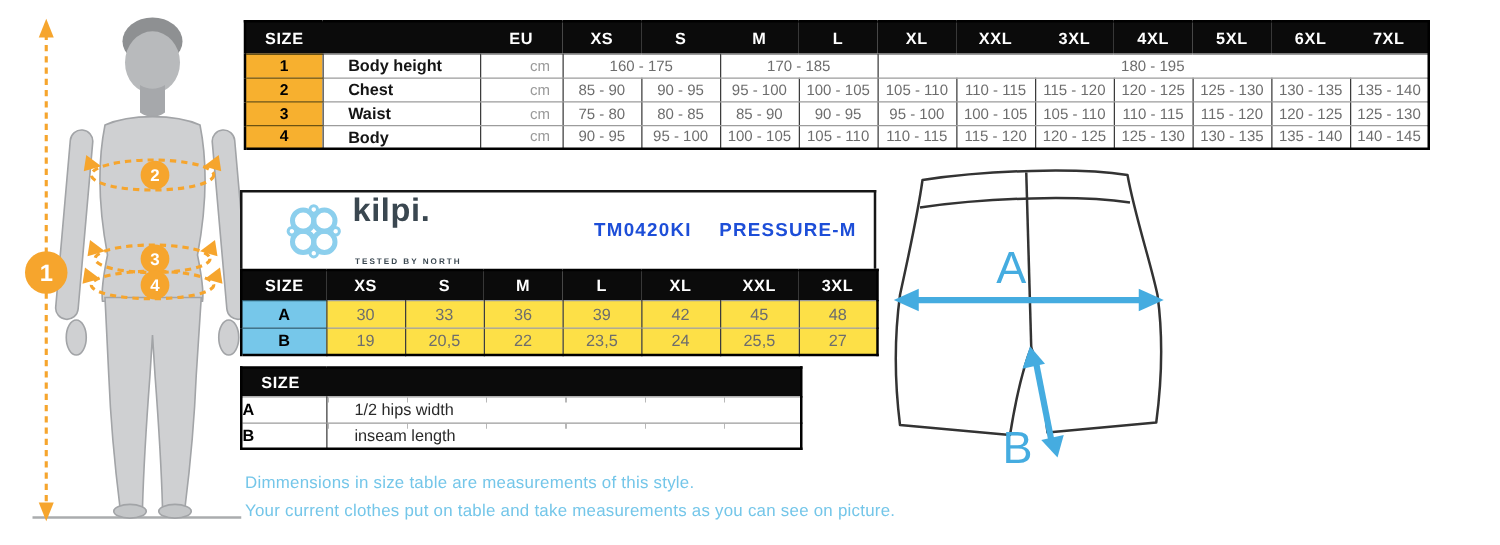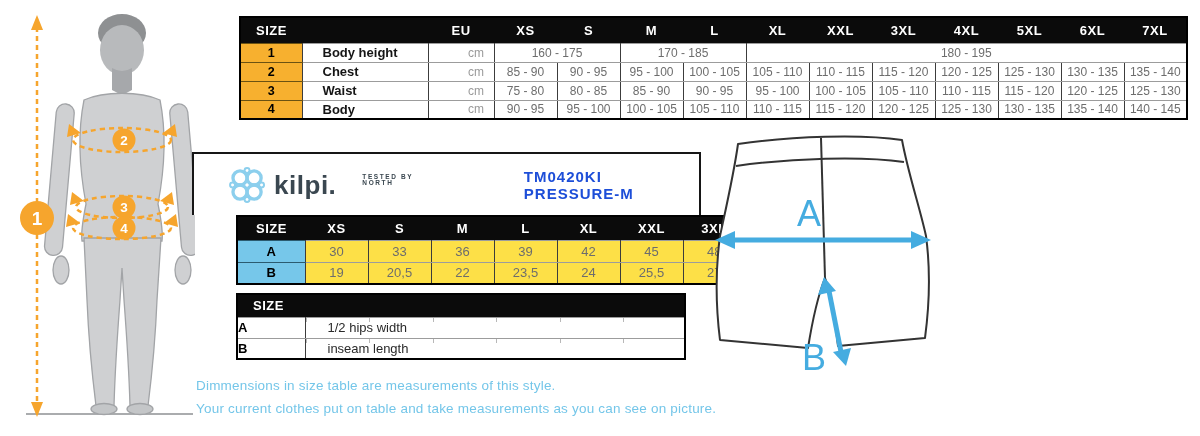--- a/index.html
+++ b/index.html
@@ -4,21 +4,21 @@
 <style>
   * { box-sizing: border-box; }
   html,body { margin:0; padding:0; background:#fff; }
   .canvas {
     position:relative; width:1200px; height:436px; background:#fff;
     font-family:"Liberation Sans", sans-serif; overflow:hidden;
   }
   svg text { font-family:"Liberation Sans", sans-serif; }
 
   
-  table { border-collapse:collapse; table-layout:fixed;margin-left:44px; }
+  table { border-collapse:collapse; table-layout:fixed; }
   .top-table { position:absolute; left:195px; top:16px; width:947px; border:2px solid #000; }
   .top-table th {
     background:#0b0b0b; color:#fff; font-size:13px; font-weight:700;
     height:26px; letter-spacing:.5px; padding:0; text-align:center; border:0;
   }
   .top-table th.th-size { text-align:left; padding-left:15px; }
   .top-table td {
     height:19px; padding:0; text-align:center; font-size:12px; color:#6d6d6d;
     border-left:1px solid #3c3c3c; border-right:1px solid #3c3c3c;
     border-top:1px solid #9c9c9c; border-bottom:1px solid #9c9c9c;
@@ -29,21 +29,21 @@
   td.name { text-align:left; padding-left:20px; color:#151515; font-weight:700; font-size:13px; }
   td.unit { color:#9a9a9a;padding-left:30px; }
 
   
   .product-box {
     position:absolute; left:192px; top:152px; width:509px; height:63px;
     border:2px solid #161616; border-bottom:none; background:#fff;
     display:flex; align-items:center; padding-left:34px;
   }
   .logo { display:flex; align-items:center; gap:8px; }
-  .brand-txt { display:flex; flex-direction:row; line-height:1;gap:24px; }
+  .brand-txt { display:flex; flex-direction:column; line-height:1;gap:24px; }
   .brand-name { font-size:26px; font-weight:700; color:#3a4750; letter-spacing:.5px; }
   .brand-tag  { font-size:6.5px; font-weight:700; color:#3a4750; letter-spacing:1.6px; margin-top:2px; padding-left:2px; }
   .product-id { margin-left:106px; font-size:15px; font-weight:700; color:#1d4ed8; letter-spacing:1px; }
   .product-id .gap { display:inline-block; width:22px; }
 
   .product-table { position:absolute; left:192px; top:215px; width:509px; border:2px solid #000; }
   .product-table th { background:#0b0b0b; color:#fff; font-size:13px; font-weight:700; height:24px; padding:0; letter-spacing:.5px; border:0; }
   .product-table td {
     height:22px; padding:0; text-align:center; font-size:13px; color:#6d6d6d;
     border-left:1px solid #3c3c3c; border-right:1px solid #3c3c3c;

